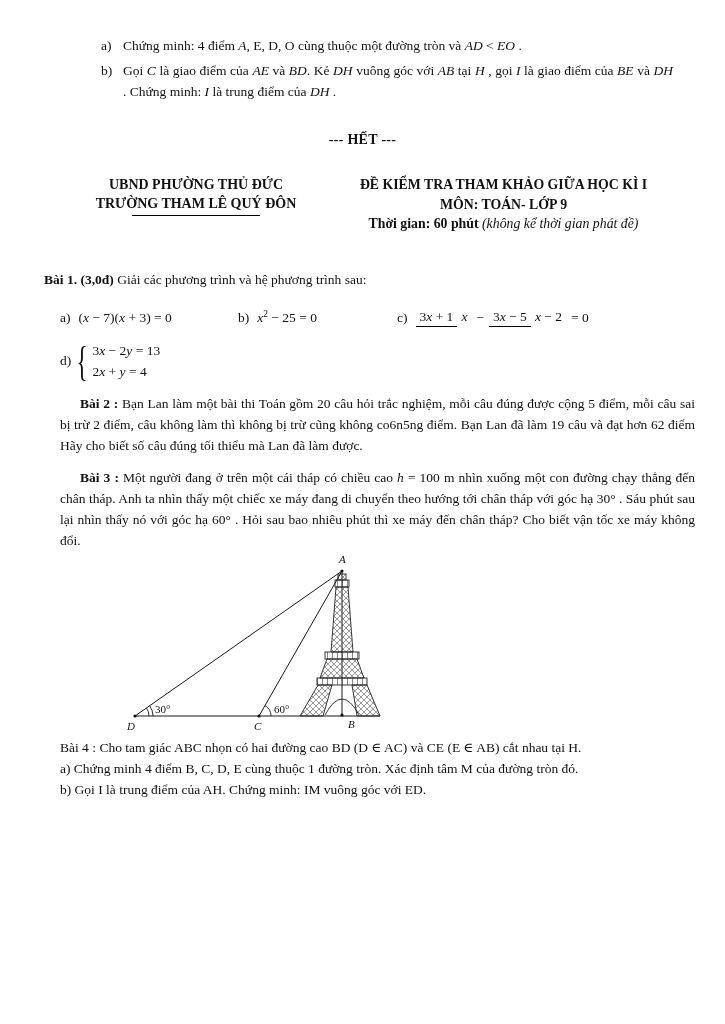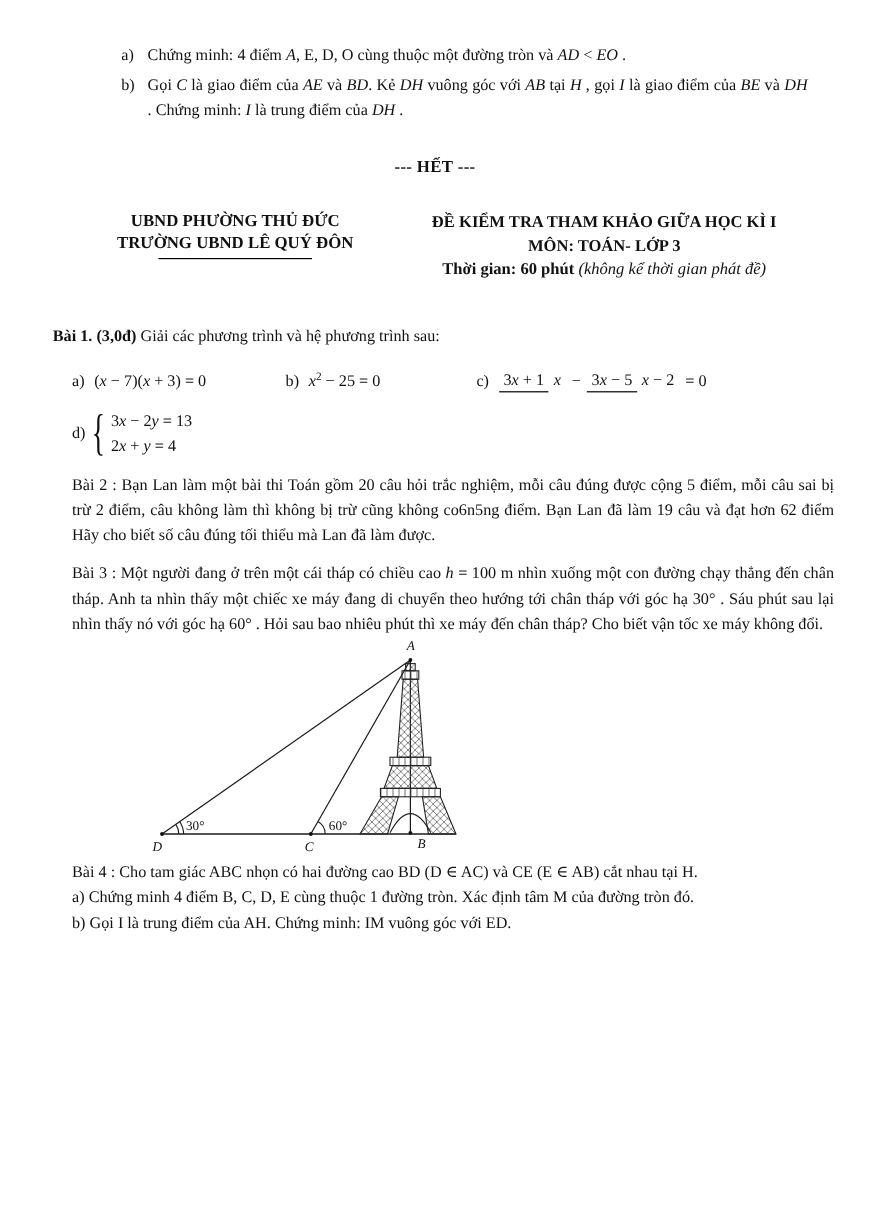--- a/index.html
+++ b/index.html
@@ -40,21 +40,21 @@
   .frac{display:inline-flex;flex-direction:row;text-align:center;line-height:17px;}
   .frac .num{border-bottom:1px solid #000;padding:0 4px 1px;}
   .frac .den{padding:0 4px;}
   .d-row{display:flex;align-items:center;margin:2px 0 0 60px;}
   .d-row .lab{margin-right:1px;}
   .brace{font-size:42px;font-weight:400;transform:scaleX(.55);display:inline-block;line-height:40px;margin-right:0px;}
   .sys{display:flex;flex-direction:column;line-height:21px;}
 
   
   .para{margin:11px 30px 0 60px;text-align:justify;}
-  .para .blab{font-weight:normal;}
+  .para .blab{font-weight:bold;margin-left:20px;}
 
   
   .fig{margin:2px 0 0 55px;display:block;}
 
   
   .b4{margin:6px 30px 0 60px;}
   .b4 .line{margin:0;}
 </style>
 </head>
 <body>
@@ -70,26 +70,26 @@
       <span class="lab">b)</span>
       <span class="body"><span>Gọi </span><span class="m">C</span><span> là giao điểm của </span><span class="m">AE</span><span> và </span><span class="m">BD</span><span>. Kẻ </span><span class="m">DH</span><span> vuông góc với </span><span class="m">AB</span><span> tại </span><span class="m">H</span><span> , gọi </span><span class="m">I</span><span> là giao điểm của </span><span class="m">BE</span><span> và </span><span class="m">DH</span><span> . Chứng minh: </span><span class="m">I</span><span> là trung điểm của </span><span class="m">DH</span><span> .</span></span>
     </div>
   </div>
 
   <div class="het">--- HẾT ---</div>
 
   <div class="exam-header">
     <div class="hdr-left">
       <div>UBND PHƯỜNG THỦ ĐỨC</div>
-      <div>TRƯỜNG UBND LÊ QUÝ ĐÔN</div>
+      <div>TRƯỜNG THAM LÊ QUÝ ĐÔN</div>
       <div class="sign-line"></div>
     </div>
     <div class="hdr-right">
       <div class="t1">ĐỀ KIỂM TRA THAM KHẢO GIỮA HỌC KÌ I</div>
-      <div class="t1">MÔN: TOÁN- LỚP 3</div>
+      <div class="t1">MÔN: TOÁN- LỚP 9</div>
       <div class="t4"><span class="bold">Thời gian: 60 phút </span><i>(không kể thời gian phát đề)</i></div>
     </div>
   </div>
 
   <div class="b1-title">
     <span class="bold">Bài 1. (3,0đ) </span><span>Giải các phương trình và hệ phương trình sau:</span>
   </div>
   <div class="eq-row">
     <div class="eq eq-a">
       <span class="lab">a)</span>

